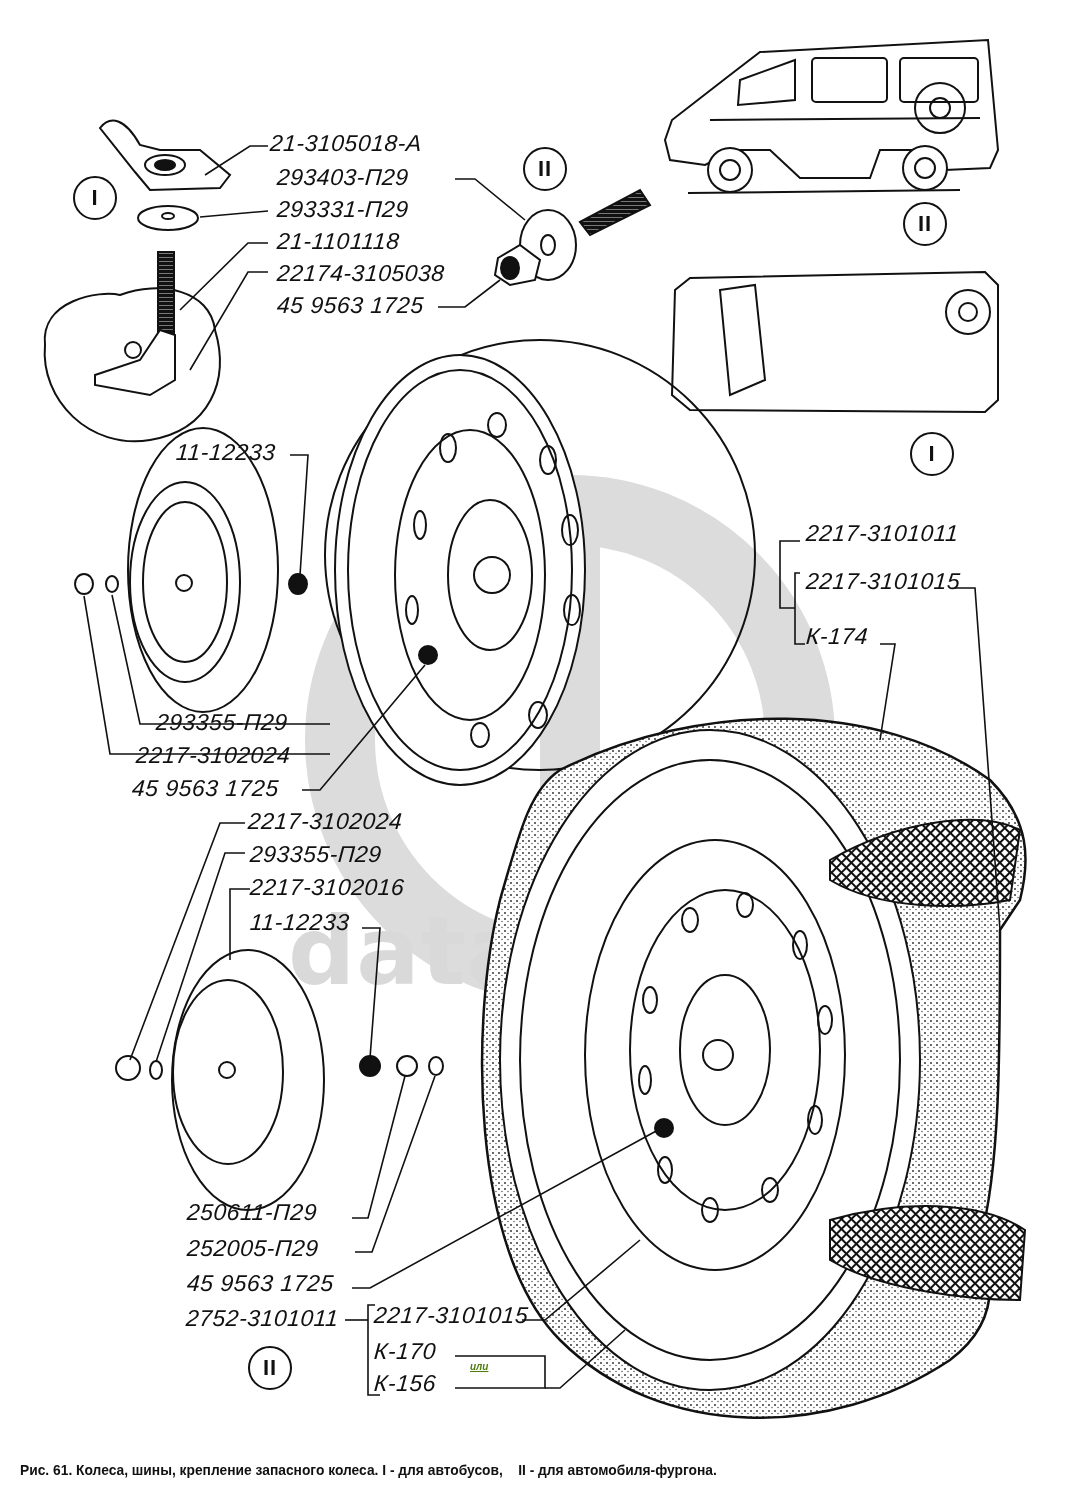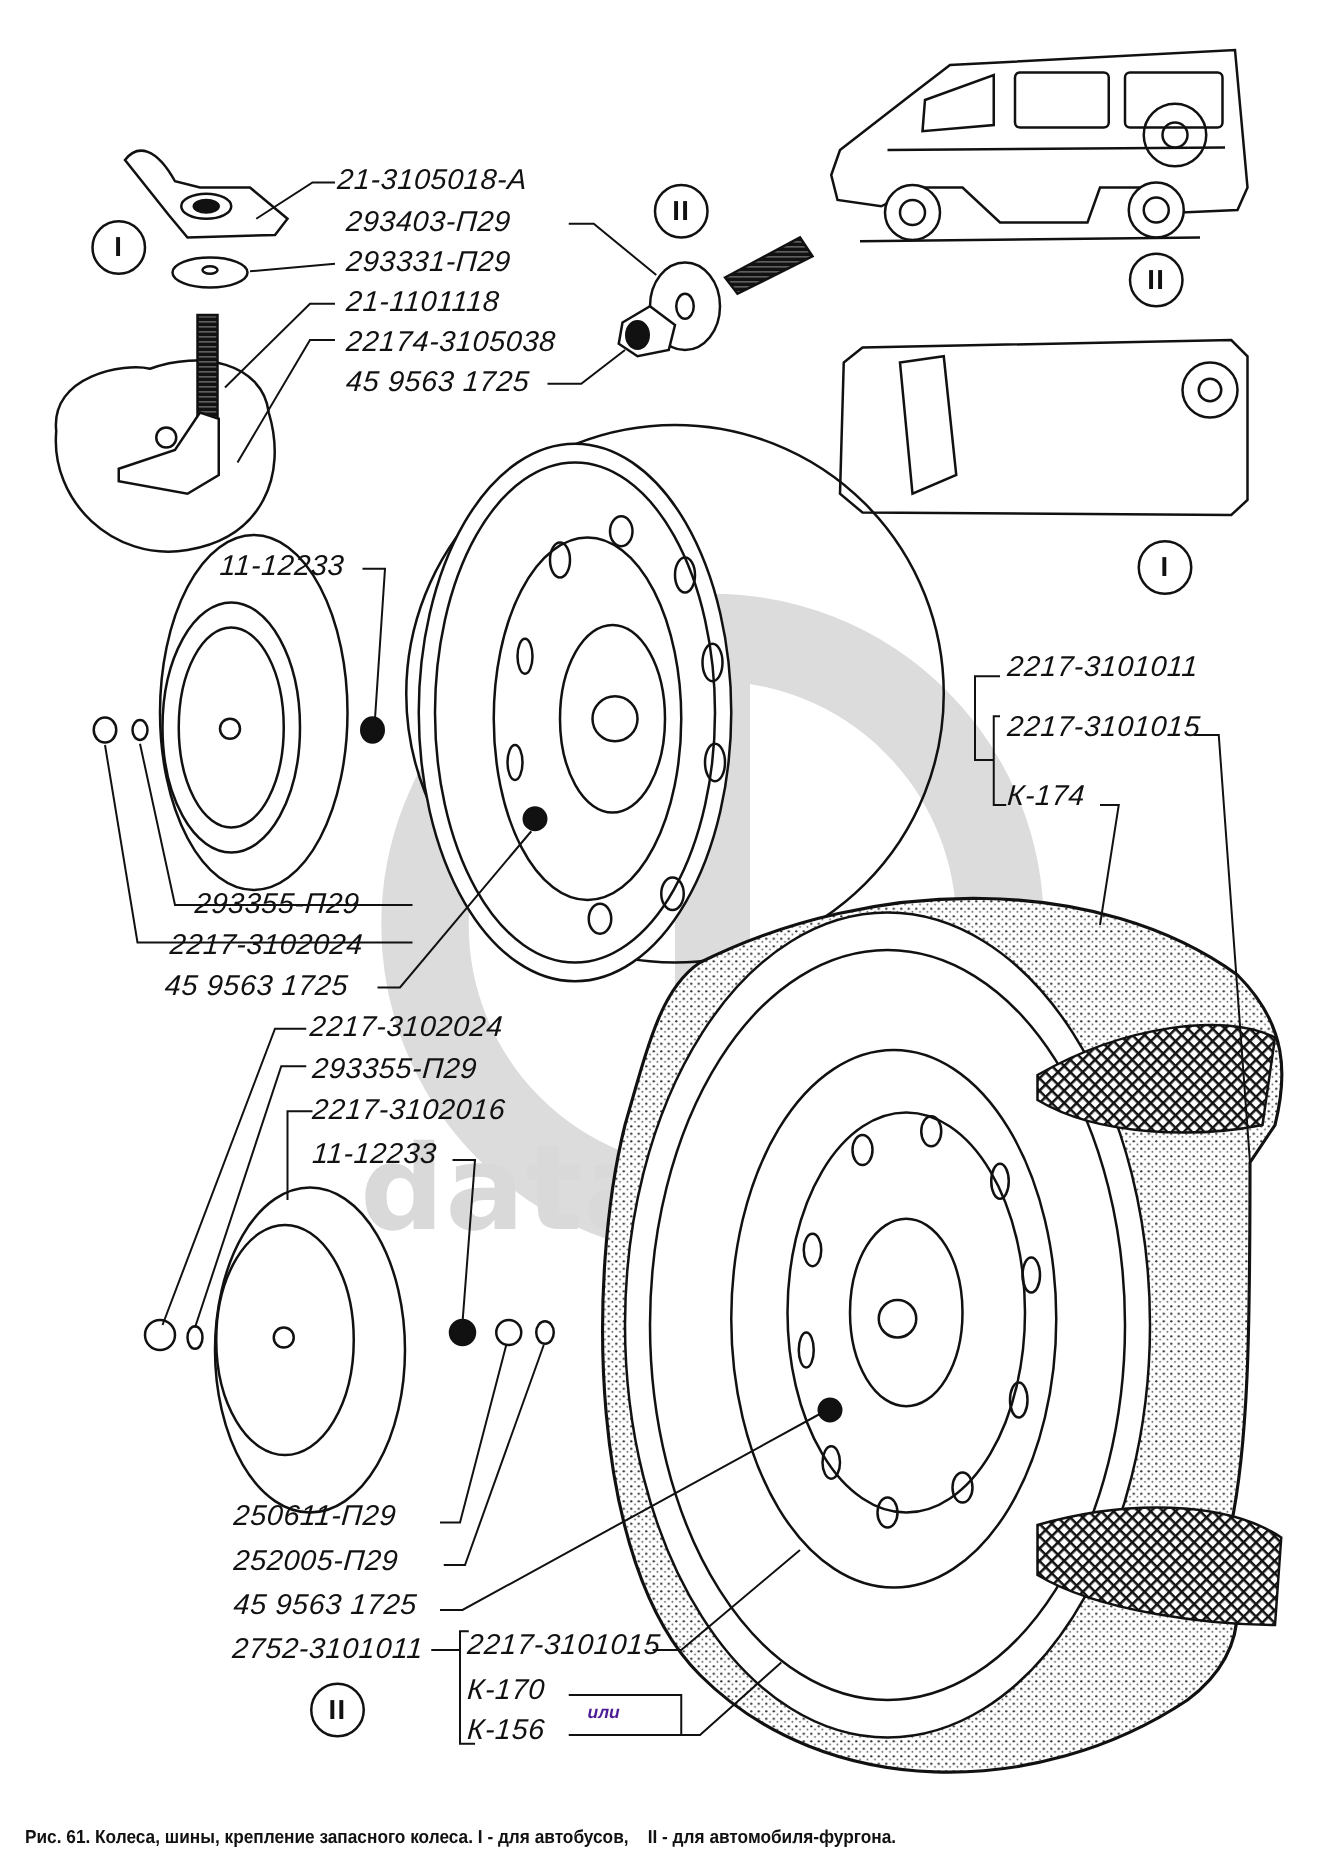--- a/index.html
+++ b/index.html
@@ -7,21 +7,21 @@
          font-family: "Liberation Sans", sans-serif; color: #111; }
   #stage { position: absolute; left: 0; top: 0; width: 1069px; height: 1498px; }
   .lbl { position: absolute; font-family: "Liberation Sans", sans-serif; font-style: italic;
          font-size: 23px; font-weight: normal; letter-spacing: 0.5px; color: #111;
          white-space: nowrap; line-height: 1; transform: skewX(-4deg); }
   .roman { position: absolute; width: 44px; height: 44px; border: 2px solid #111; border-radius: 50%;
            display: flex; align-items: center; justify-content: center; font-family: "Liberation Sans", sans-serif;
            font-weight: bold; font-size: 22px; color: #111; background: transparent; box-sizing: border-box; letter-spacing: 1px; }
   .caption { position: absolute; left: 20px; top: 1461px; font-family: "Liberation Sans", sans-serif;
              font-size: 15px; font-weight: bold; color: #111; white-space: pre; transform: scaleX(0.92); transform-origin: left center; }
-  .ili { position: absolute; font-family: "Liberation Sans", sans-serif; font-style: italic; font-size: 14px; font-weight: bold; color:#4c1d95; }
+  .ili { position: absolute; font-family: "Liberation Sans", sans-serif; font-style: italic; font-size: 10px; font-weight: bold; color:#4d7c0f;text-decoration:underline; }
   .wm-text { position: absolute; left: 288px; top: 905px; font-family: "DejaVu Sans", sans-serif; font-weight: bold;
              font-size: 94px; color: #d9d9d9; letter-spacing: 1px; line-height: 1; }
   svg { position: absolute; left: 0; top: 0; }
 </style>
 </head>
 <body>
 
 <div id="stage">
 
   <svg width="1069" height="1498">

